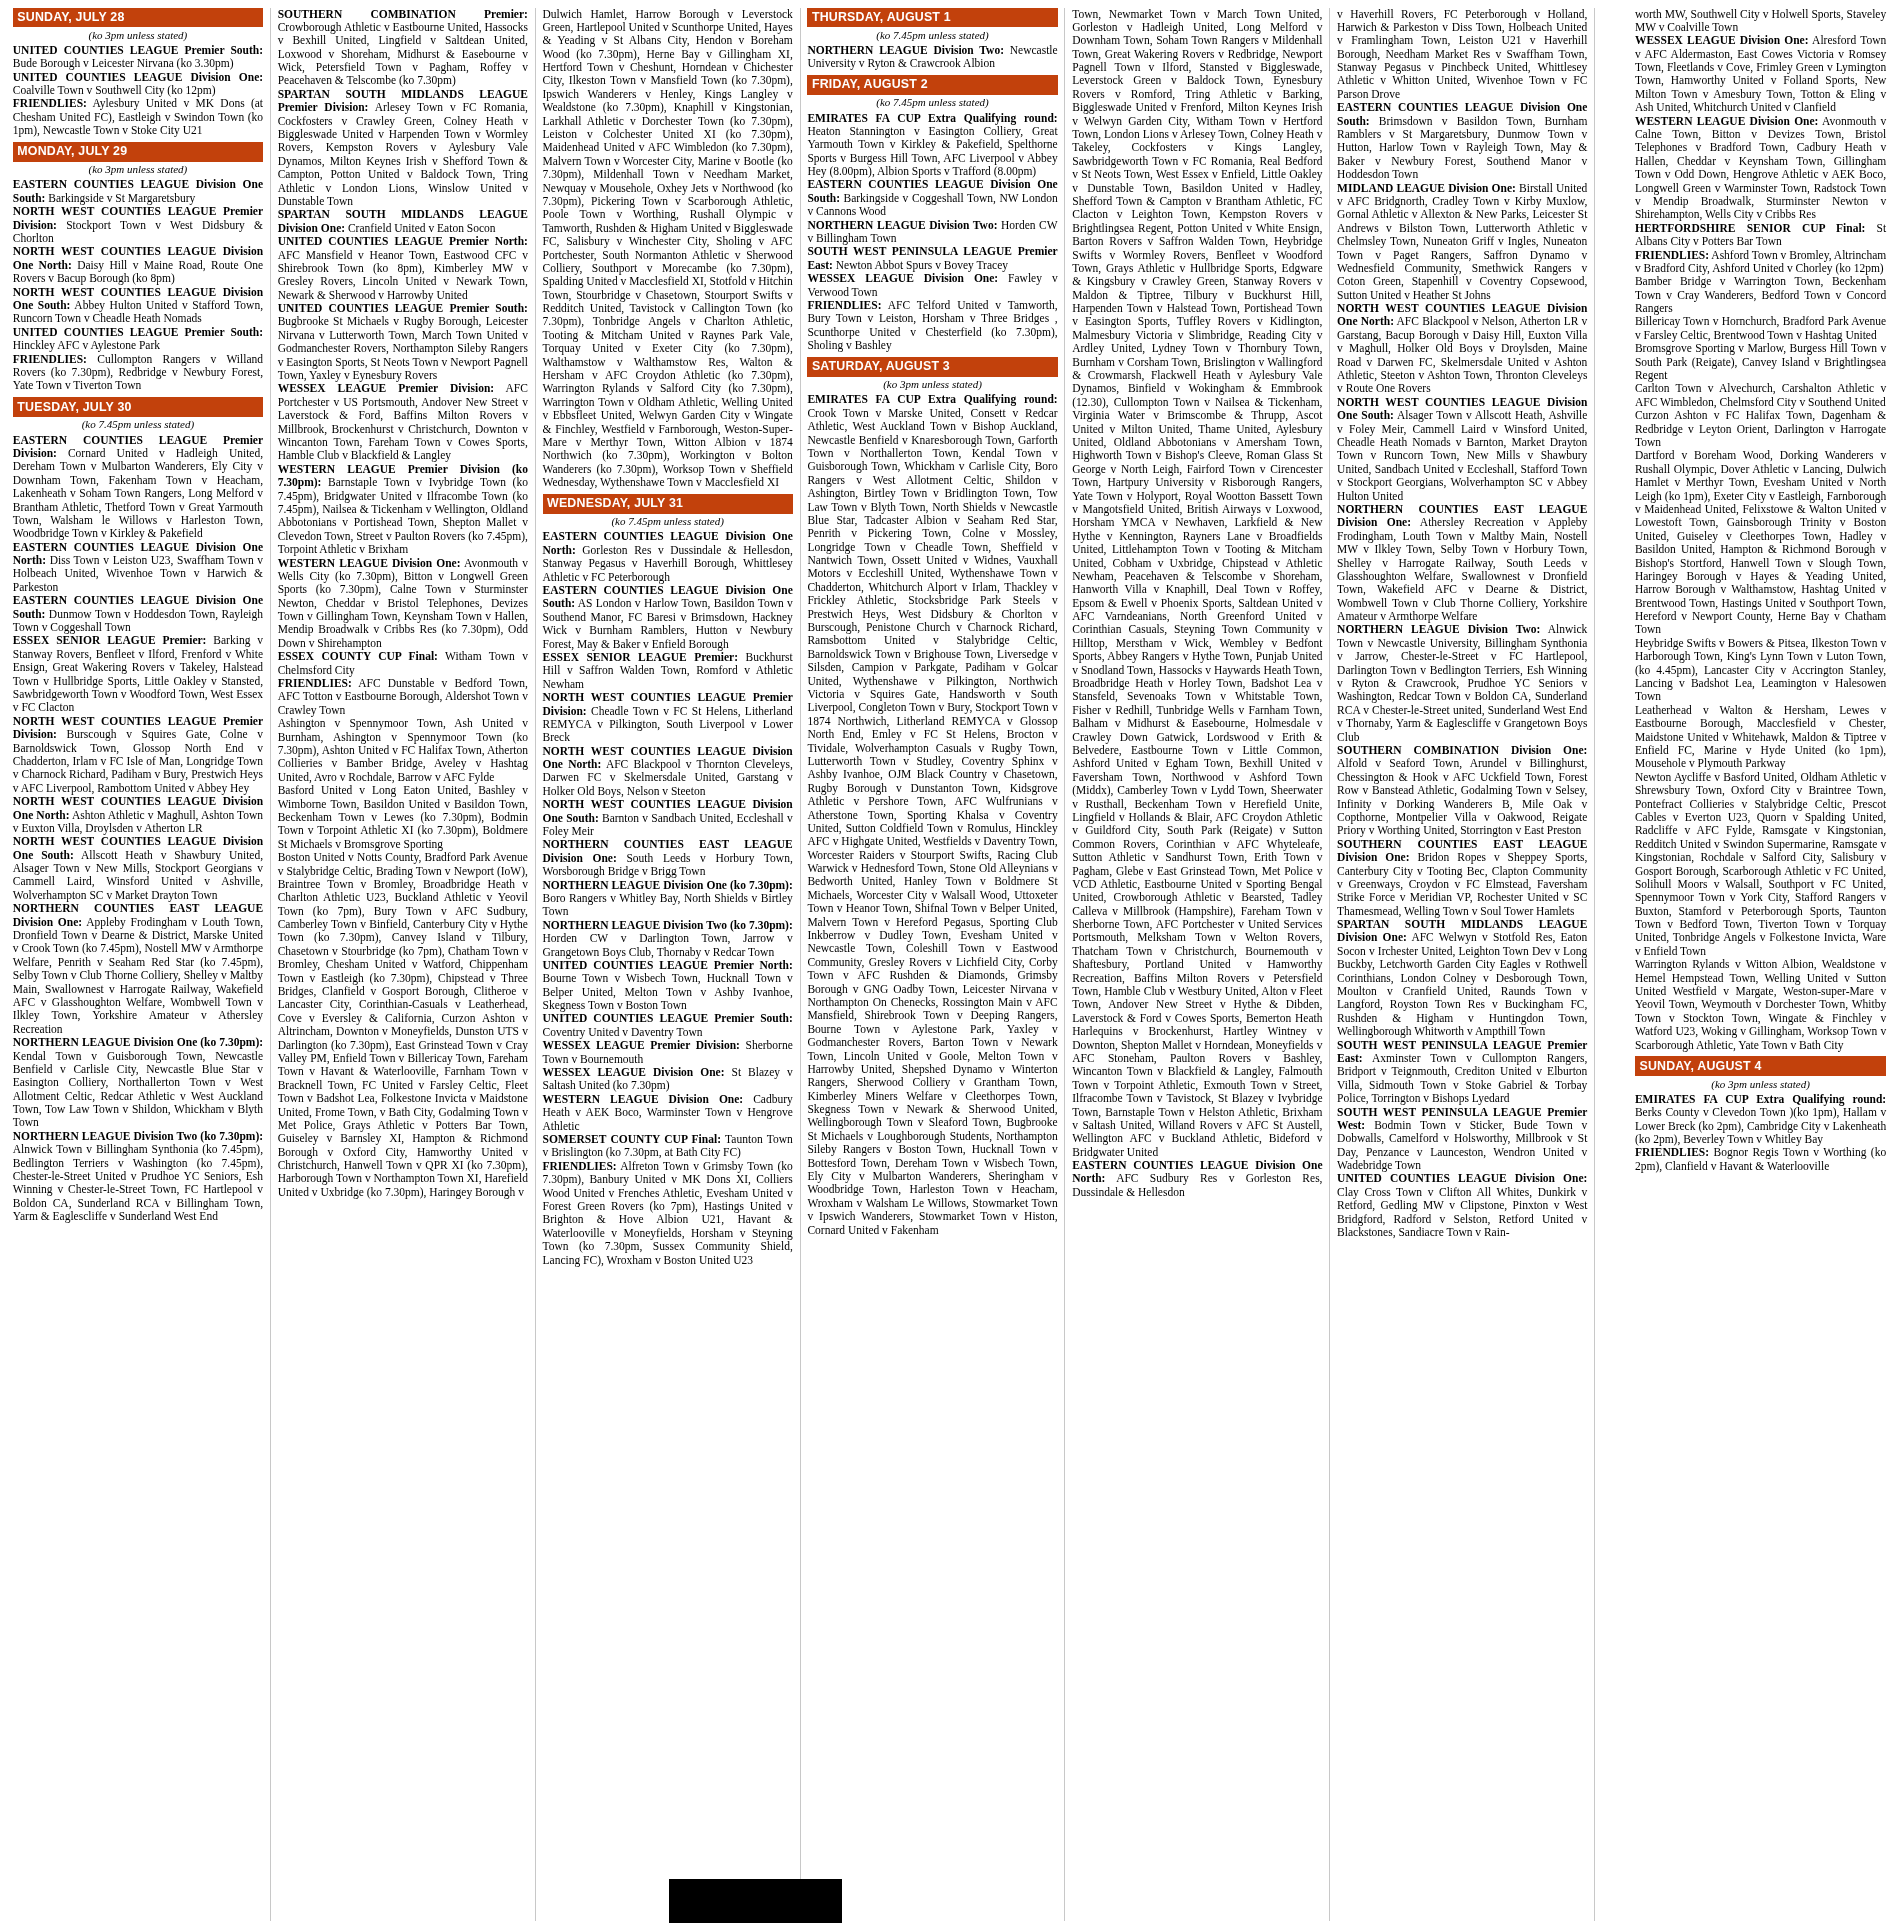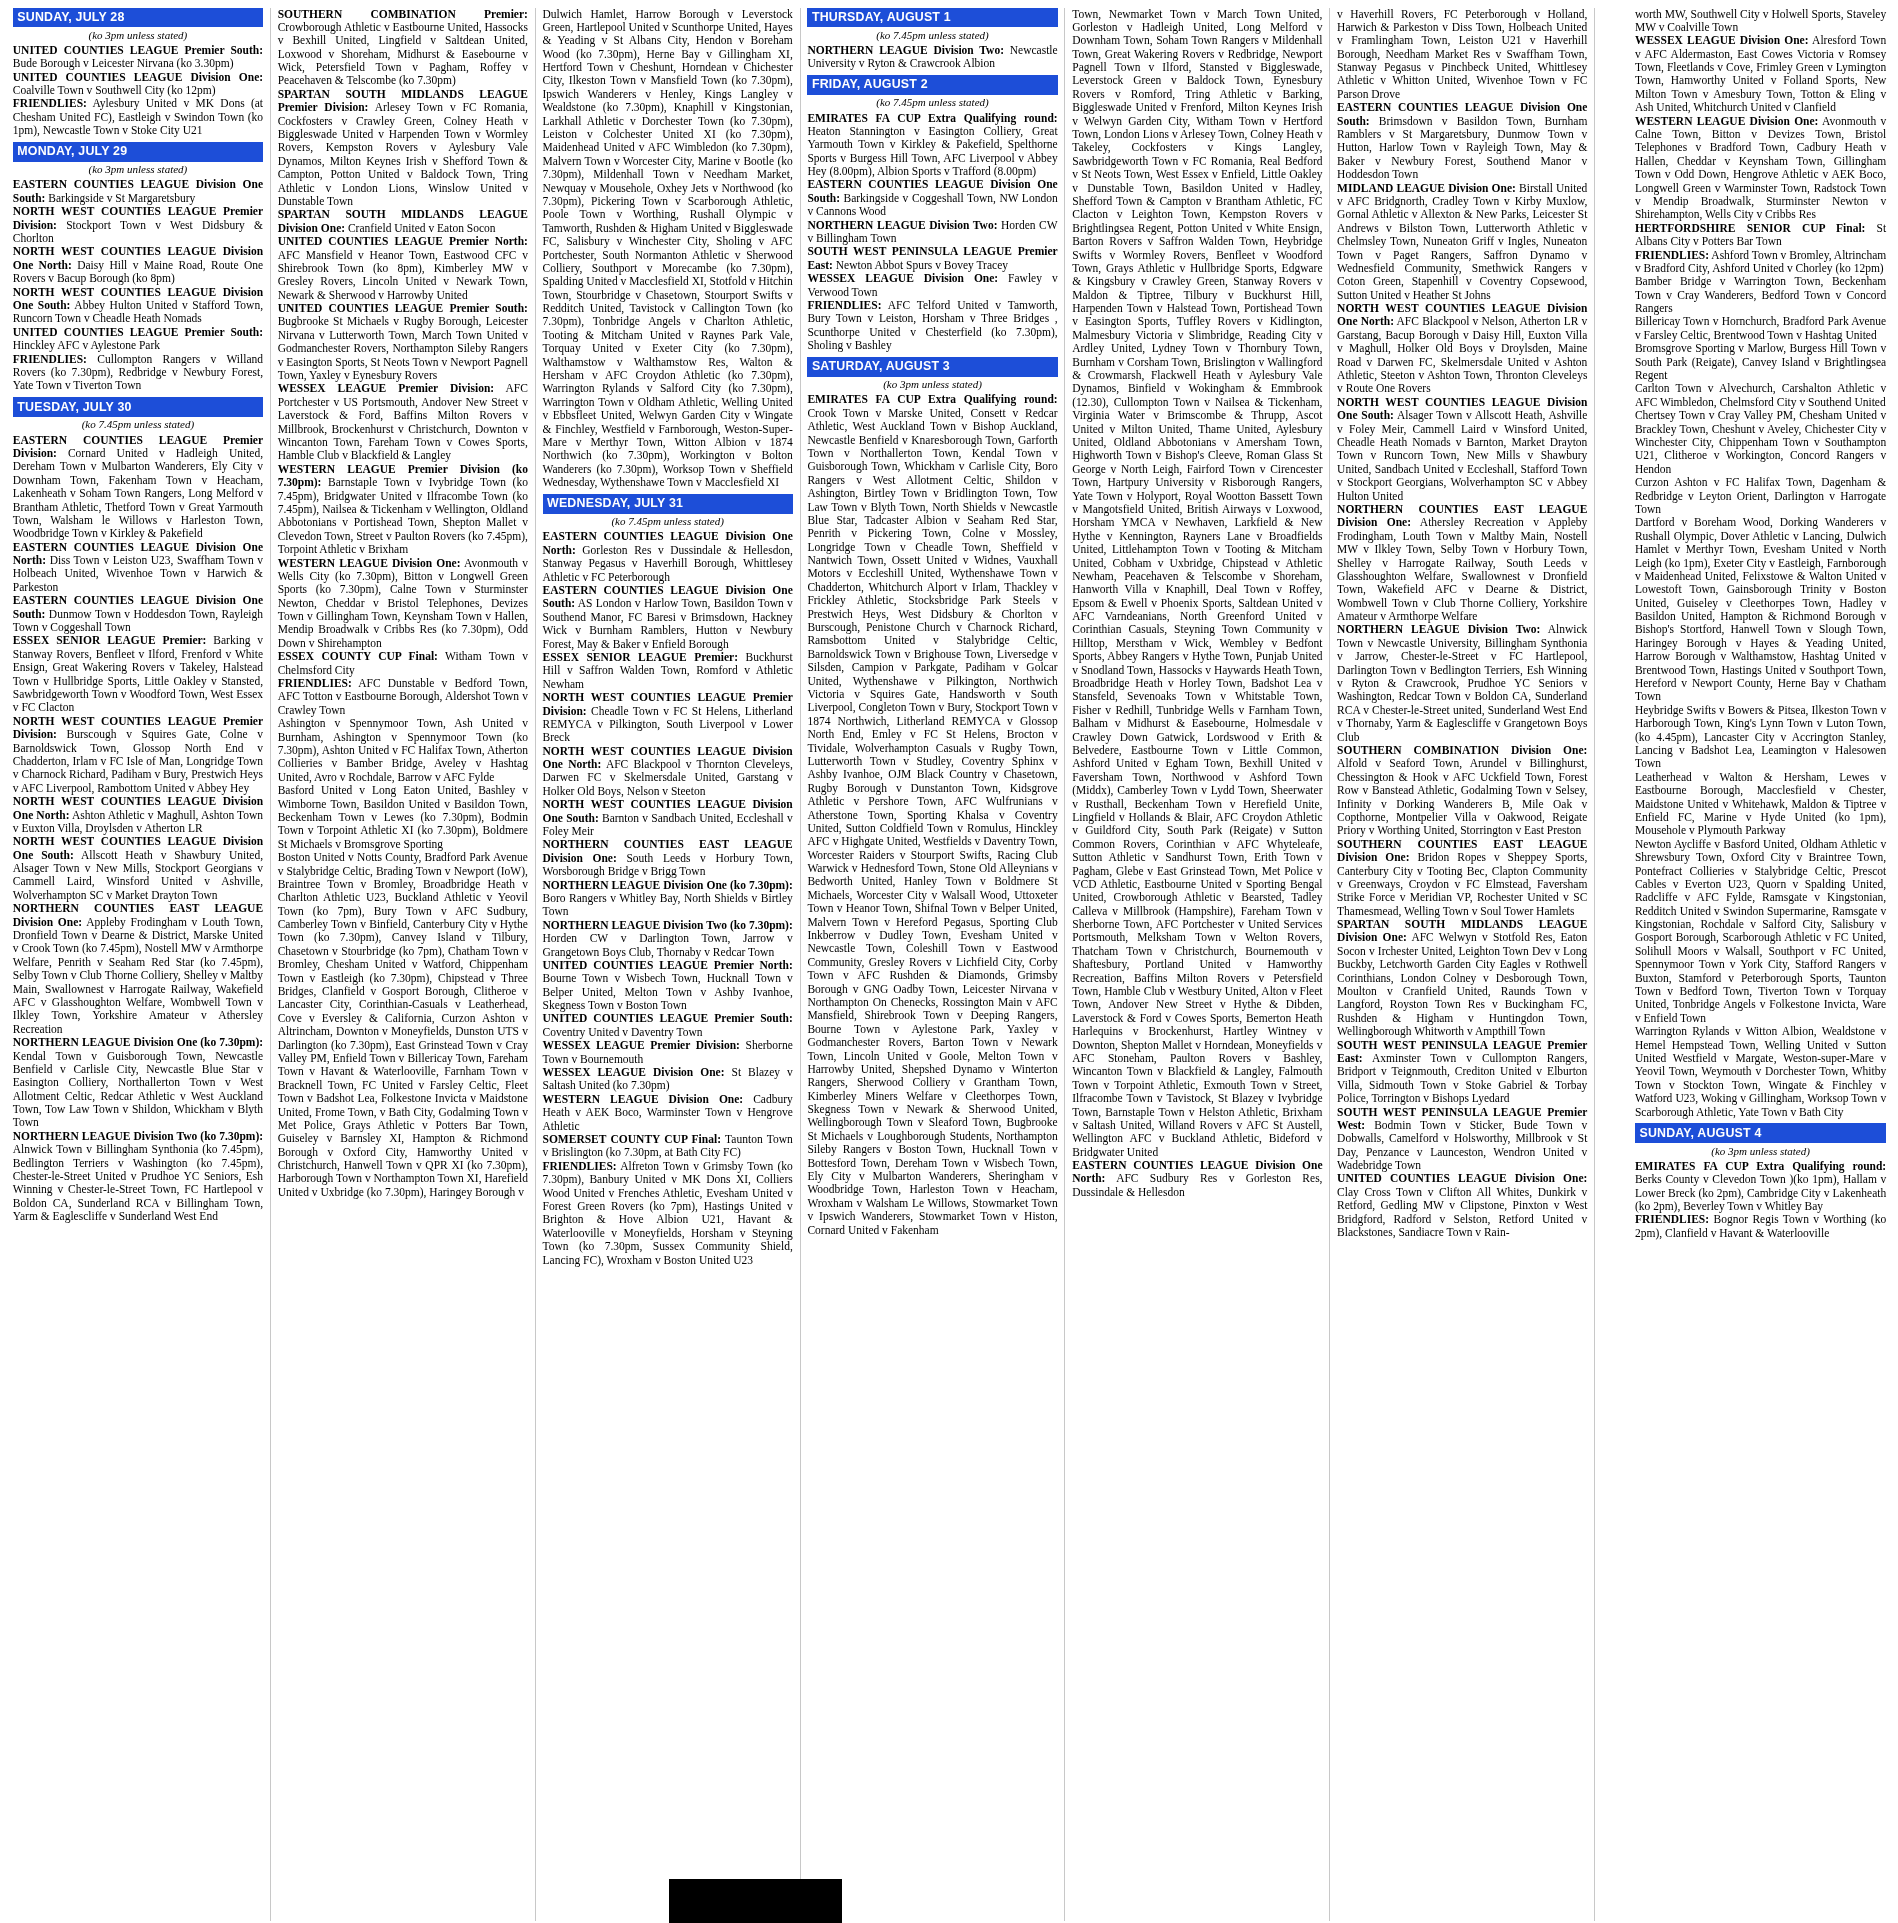--- a/index.html
+++ b/index.html
@@ -34,21 +34,21 @@
     text-align: justify;
     hyphens: auto;
     -webkit-hyphens: auto;
     border-right: 0.8px solid #c8c8c8;
     height: 1913px;
     overflow: hidden;
   }
   .col:last-child { border-right: none; margin-left: 33px; }
 
   .dayhead {
-    background: #1d4ed8;
+    background: #c2410c;
     color: #ffffff;
     font-family: "Liberation Sans", sans-serif;
     font-weight: bold;
     font-size: 12.4px;
     letter-spacing: 0.2px;
     padding: 2.3px 4.5px 3px 4.5px;
     margin: 4.5px 0 1.5px 0;
     text-transform: uppercase;
     text-align: left;
   }
@@ -184,21 +184,20 @@
       <div class="col">
         <p class="comp"><b></b><span>worth MW, Southwell City v Holwell Sports, Staveley MW v Coalville Town</span></p>
         <p class="comp"><b>WESSEX LEAGUE Division One:</b><span> Alresford Town v AFC Aldermaston, East Cowes Victoria v Romsey Town, Fleetlands v Cove, Frimley Green v Lymington Town, Hamworthy United v Folland Sports, New Milton Town v Amesbury Town, Totton &amp; Eling v Ash United, Whitchurch United v Clanfield</span></p>
         <p class="comp"><b>WESTERN LEAGUE Division One:</b><span> Avonmouth v Calne Town, Bitton v Devizes Town, Bristol Telephones v Bradford Town, Cadbury Heath v Hallen, Cheddar v Keynsham Town, Gillingham Town v Odd Down, Hengrove Athletic v AEK Boco, Longwell Green v Warminster Town, Radstock Town v Mendip Broadwalk, Sturminster Newton v Shirehampton, Wells City v Cribbs Res</span></p>
         <p class="comp"><b>HERTFORDSHIRE SENIOR CUP Final:</b><span> St Albans City v Potters Bar Town</span></p>
         <p class="comp"><b>FRIENDLIES:</b><span> Ashford Town v Bromley, Altrincham v Bradford City, Ashford United v Chorley (ko 12pm)</span></p>
         <p class="comp"><b></b><span>Bamber Bridge v Warrington Town, Beckenham Town v Cray Wanderers, Bedford Town v Concord Rangers</span></p>
         <p class="comp"><b></b><span>Billericay Town v Hornchurch, Bradford Park Avenue v Farsley Celtic, Brentwood Town v Hashtag United</span></p>
         <p class="comp"><b></b><span>Bromsgrove Sporting v Marlow, Burgess Hill Town v South Park (Reigate), Canvey Island v Brightlingsea Regent</span></p>
         <p class="comp"><b></b><span>Carlton Town v Alvechurch, Carshalton Athletic v AFC Wimbledon, Chelmsford City v Southend United</span></p>
-        <p class="comp"><b></b><span>Chertsey Town v Cray Valley PM, Chesham United v Brackley Town, Cheshunt v Aveley, Chichester City v Winchester City, Chippenham Town v Southampton U21, Clitheroe v Workington, Concord Rangers v Hendon</span></p>
         <p class="comp"><b></b><span>Curzon Ashton v FC Halifax Town, Dagenham &amp; Redbridge v Leyton Orient, Darlington v Harrogate Town</span></p>
         <p class="comp"><b></b><span>Dartford v Boreham Wood, Dorking Wanderers v Rushall Olympic, Dover Athletic v Lancing, Dulwich Hamlet v Merthyr Town, Evesham United v North Leigh (ko 1pm), Exeter City v Eastleigh, Farnborough v Maidenhead United, Felixstowe &amp; Walton United v Lowestoft Town, Gainsborough Trinity v Boston United, Guiseley v Cleethorpes Town, Hadley v Basildon United, Hampton &amp; Richmond Borough v Bishop's Stortford, Hanwell Town v Slough Town, Haringey Borough v Hayes &amp; Yeading United, Harrow Borough v Walthamstow, Hashtag United v Brentwood Town, Hastings United v Southport Town, Hereford v Newport County, Herne Bay v Chatham Town</span></p>
         <p class="comp"><b></b><span>Heybridge Swifts v Bowers &amp; Pitsea, Ilkeston Town v Harborough Town, King's Lynn Town v Luton Town, (ko 4.45pm), Lancaster City v Accrington Stanley, Lancing v Badshot Lea, Leamington v Halesowen Town</span></p>
         <p class="comp"><b></b><span>Leatherhead v Walton &amp; Hersham, Lewes v Eastbourne Borough, Macclesfield v Chester, Maidstone United v Whitehawk, Maldon &amp; Tiptree v Enfield FC, Marine v Hyde United (ko 1pm), Mousehole v Plymouth Parkway</span></p>
         <p class="comp"><b></b><span>Newton Aycliffe v Basford United, Oldham Athletic v Shrewsbury Town, Oxford City v Braintree Town, Pontefract Collieries v Stalybridge Celtic, Prescot Cables v Everton U23, Quorn v Spalding United, Radcliffe v AFC Fylde, Ramsgate v Kingstonian, Redditch United v Swindon Supermarine, Ramsgate v Kingstonian, Rochdale v Salford City, Salisbury v Gosport Borough, Scarborough Athletic v FC United, Solihull Moors v Walsall, Southport v FC United, Spennymoor Town v York City, Stafford Rangers v Buxton, Stamford v Peterborough Sports, Taunton Town v Bedford Town, Tiverton Town v Torquay United, Tonbridge Angels v Folkestone Invicta, Ware v Enfield Town</span></p>
         <p class="comp"><b></b><span>Warrington Rylands v Witton Albion, Wealdstone v Hemel Hempstead Town, Welling United v Sutton United Westfield v Margate, Weston-super-Mare v Yeovil Town, Weymouth v Dorchester Town, Whitby Town v Stockton Town, Wingate &amp; Finchley v Watford U23, Woking v Gillingham, Worksop Town v Scarborough Athletic, Yate Town v Bath City</span></p>
         <div class="dayhead">SUNDAY, AUGUST 4</div>
         <div class="ko">(ko 3pm unless stated)</div>
         <p class="comp"><b>EMIRATES FA CUP Extra Qualifying round:</b><span> Berks County v Clevedon Town )(ko 1pm), Hallam v Lower Breck (ko 2pm), Cambridge City v Lakenheath (ko 2pm), Beverley Town v Whitley Bay</span></p>
         <p class="comp"><b>FRIENDLIES:</b><span> Bognor Regis Town v Worthing (ko 2pm), Clanfield v Havant &amp; Waterlooville</span></p>

